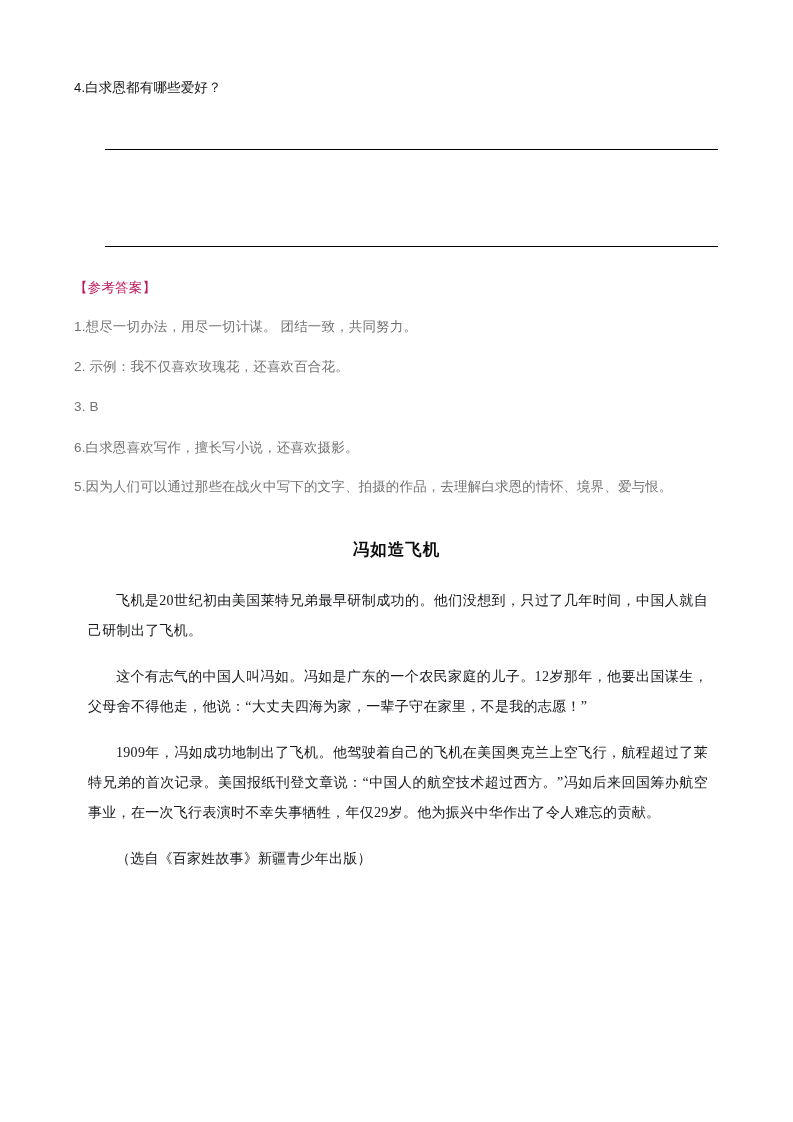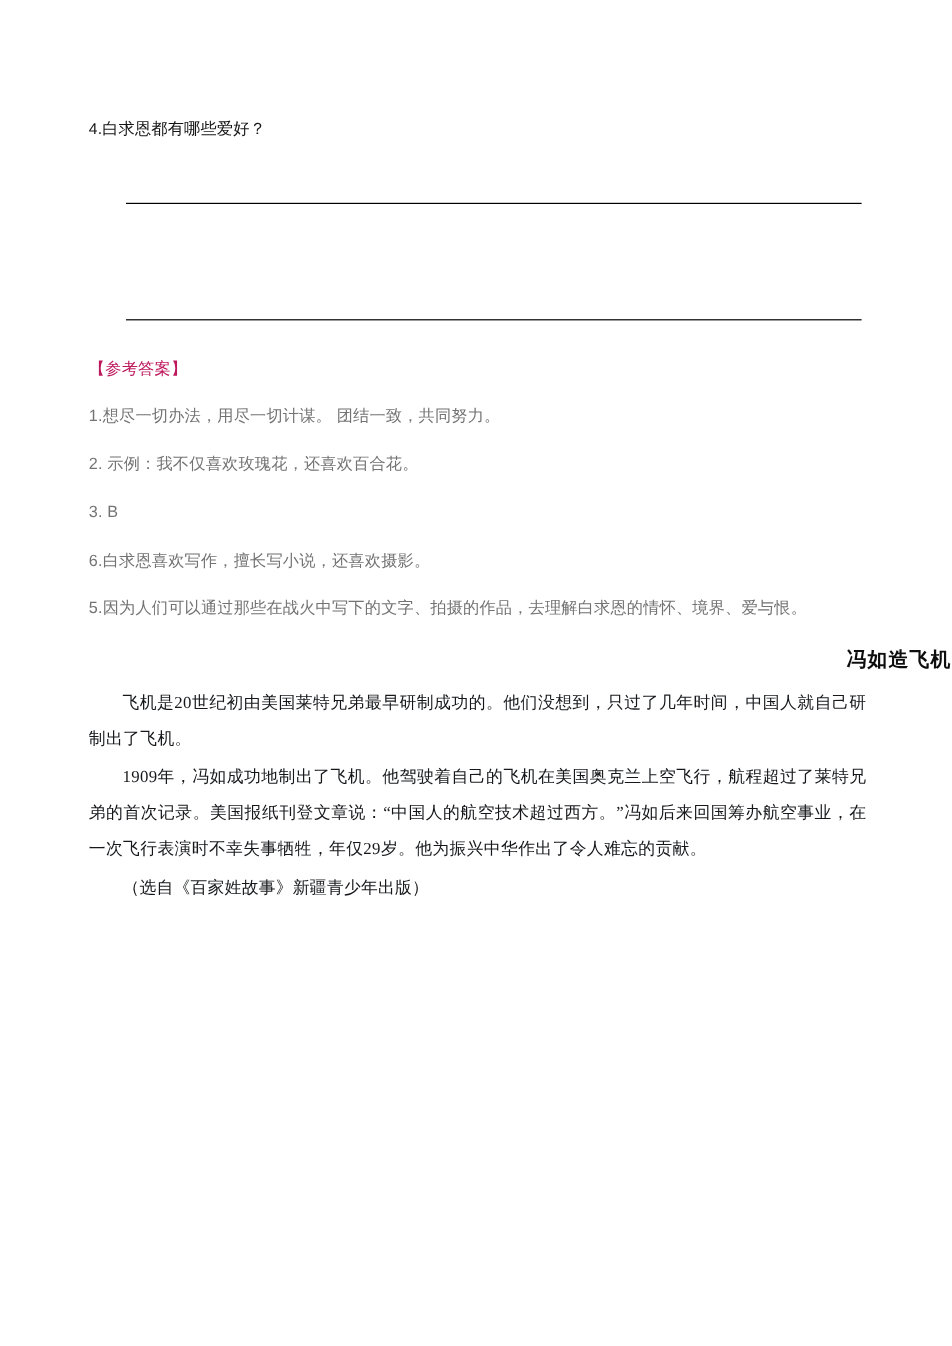--- a/index.html
+++ b/index.html
@@ -26,21 +26,20 @@
     height: 1122px;
     background: #ffffff;
   }
 
   
   .qsection {
     position: absolute;
     left: 74px;
     top: 78px;
     width: 648px;
-    margin-top: 20px;
   }
 
   .question {
     font-family: "Liberation Sans", "DejaVu Sans", sans-serif;
     font-size: 13.5px;
     line-height: 1.55;
     color: #141414;
     letter-spacing: 0.15px;
     white-space: nowrap;
   }
@@ -86,21 +85,21 @@
     text-align: justify;
     text-justify: inter-ideograph;
   }
 
   
   .article-title {
     position: absolute;
     left: 0;
     top: 539px;
     width: 793px;
-    text-align: right;
+    text-align: center;
     font-family: "Liberation Sans", "DejaVu Sans", sans-serif;
     font-weight: bold;
     font-size: 16.5px;
     letter-spacing: 1px;
     color: #0e0e0e;
   }
 
   .article-body {
     position: absolute;
     left: 72px;
@@ -109,21 +108,21 @@
     font-family: "Liberation Serif", "DejaVu Serif", serif;
     font-size: 14px;
     line-height: 30px;
     color: #15171a;
     text-align: justify;
     text-justify: inter-ideograph;
     letter-spacing: 0.3px;
   }
 
   .article-body p {
-    margin: 2px;
+    margin: 16px;
     text-indent: 2em;
   }
 
   .source {
     margin-top: 22px;
     text-align: left;
     text-indent: 0;
     letter-spacing: 0.2px;
   }
 </style>
@@ -163,17 +162,18 @@
     <div class="ans-line">6.白求恩喜欢写作，擅长写小说，还喜欢摄影。</div>
 
     <div style="height:14px"></div>
     <div class="ans-wrap">5.因为人们可以通过那些在战火中写下的文字、拍摄的作品，去理解白求恩的情怀、境界、爱与恨。</div>
   </div>
 
   <div class="article-title">冯如造飞机</div>
 
   <div class="article-body">
     <p>飞机是20世纪初由美国莱特兄弟最早研制成功的。他们没想到，只过了几年时间，中国人就自己研制出了飞机。</p>
+    <p>这个有志气的中国人叫冯如。冯如是广东的一个农民家庭的儿子。12岁那年，他要出国谋生，父母舍不得他走，他说：“大丈夫四海为家，一辈子守在家里，不是我的志愿！”</p>
     <p>1909年，冯如成功地制出了飞机。他驾驶着自己的飞机在美国奥克兰上空飞行，航程超过了莱特兄弟的首次记录。美国报纸刊登文章说：“中国人的航空技术超过西方。”冯如后来回国筹办航空事业，在一次飞行表演时不幸失事牺牲，年仅29岁。他为振兴中华作出了令人难忘的贡献。</p>
     <p class="source">（选自《百家姓故事》新疆青少年出版）</p>
   </div>
 
 </div>
 
 </body></html>

